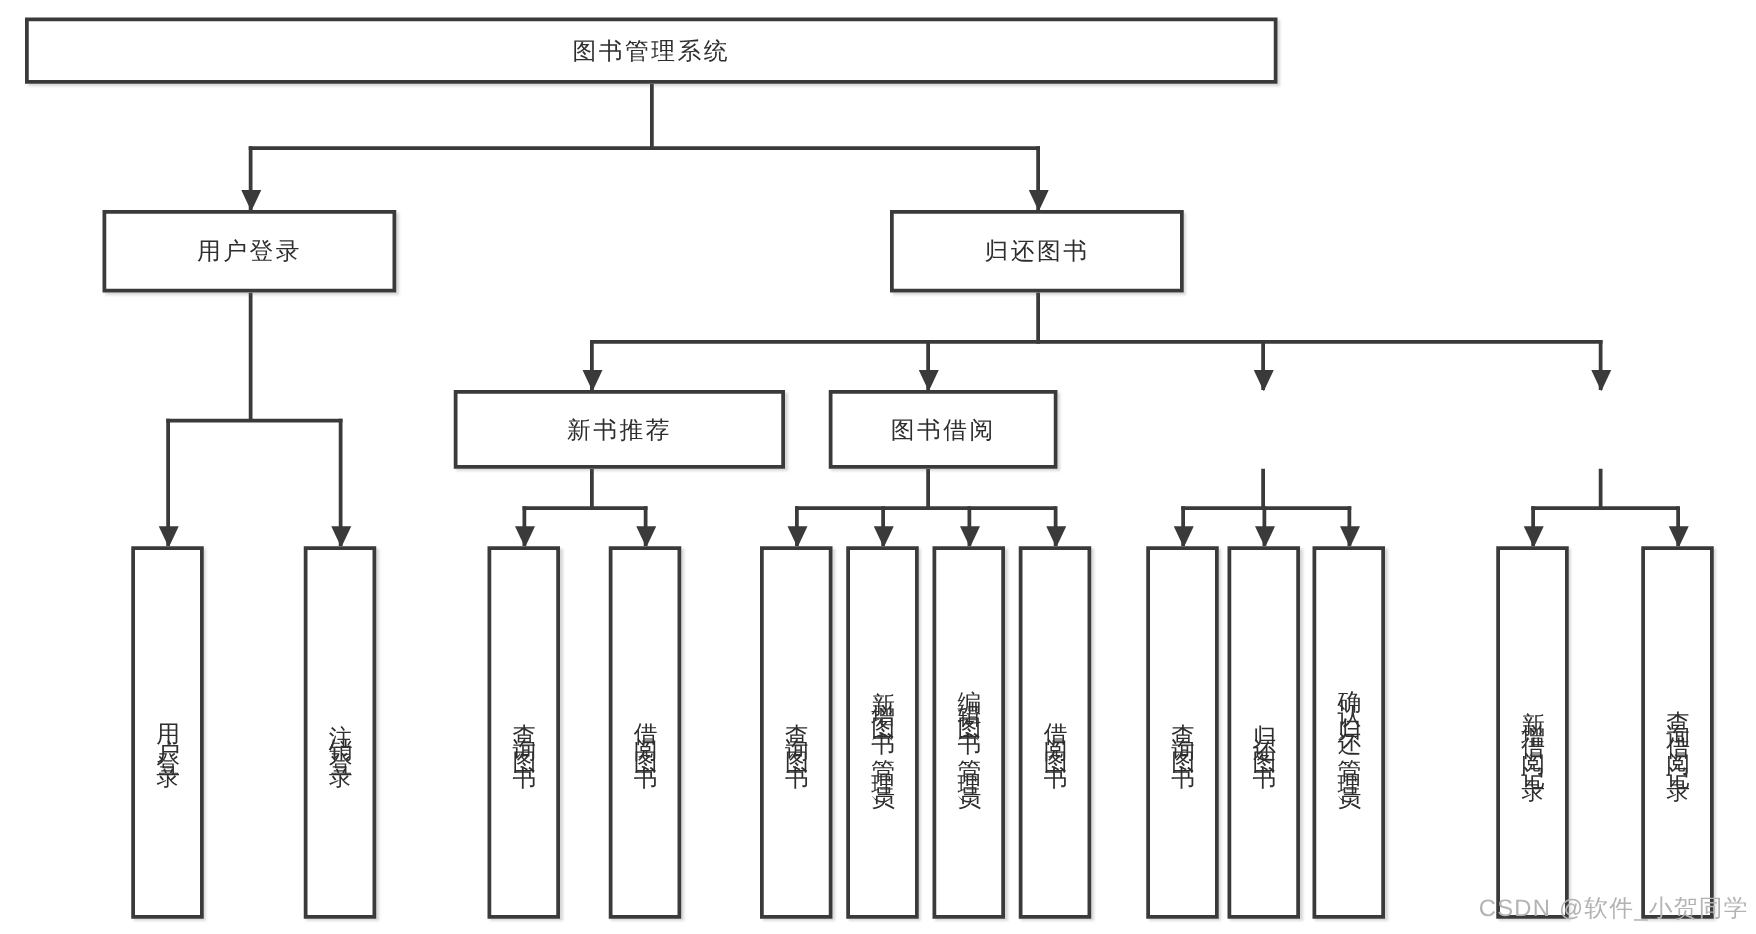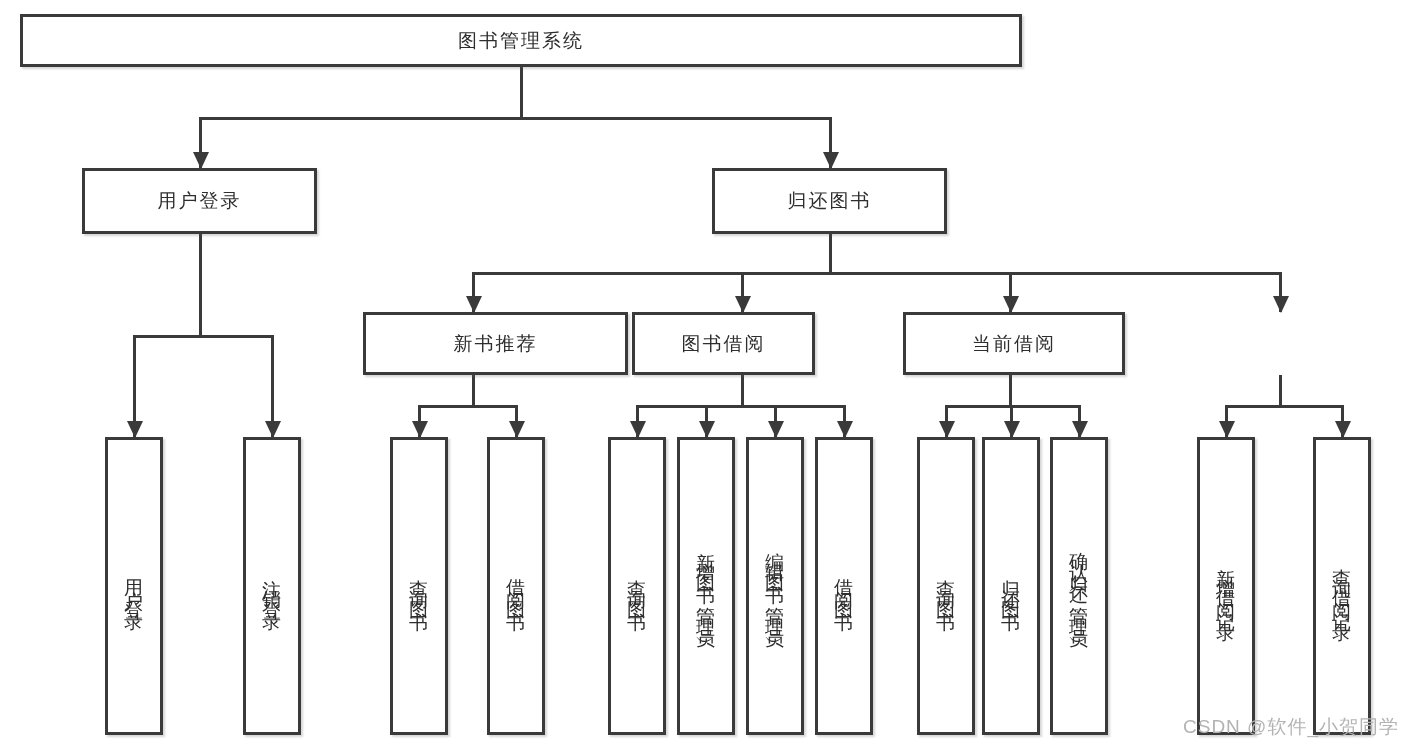--- a/index.html
+++ b/index.html
@@ -114,25 +114,22 @@
   <div class="node" style="left:82px;top:168px;width:235px;height:66px">
     <span class="lbl">用户登录</span>
   </div>
   <div class="node" style="left:712px;top:168px;width:235px;height:66px">
     <span class="lbl">归还图书</span>
   </div>
 
   <div class="node" style="left:363px;top:312px;width:265px;height:63px">
     <span class="lbl">新书推荐</span>
   </div>
-  <div class="node" style="left:632px;top:312px;width:183px;height:63px">
+  <div class="node" style="left:663px;top:312px;width:183px;height:63px">
     <span class="lbl">图书借阅</span>
-  </div>
-  <div class="node" style="left:903px;top:312px;width:222px;height:63px">
-    <span class="lbl">当前借阅</span>
   </div>
 
   <div class="node v" style="left:105px">
     <span class="lbl">用户登录</span>
   </div>
   <div class="node v" style="left:243px">
     <span class="lbl">注销登录</span>
   </div>
 
   <div class="node v" style="left:390px">

